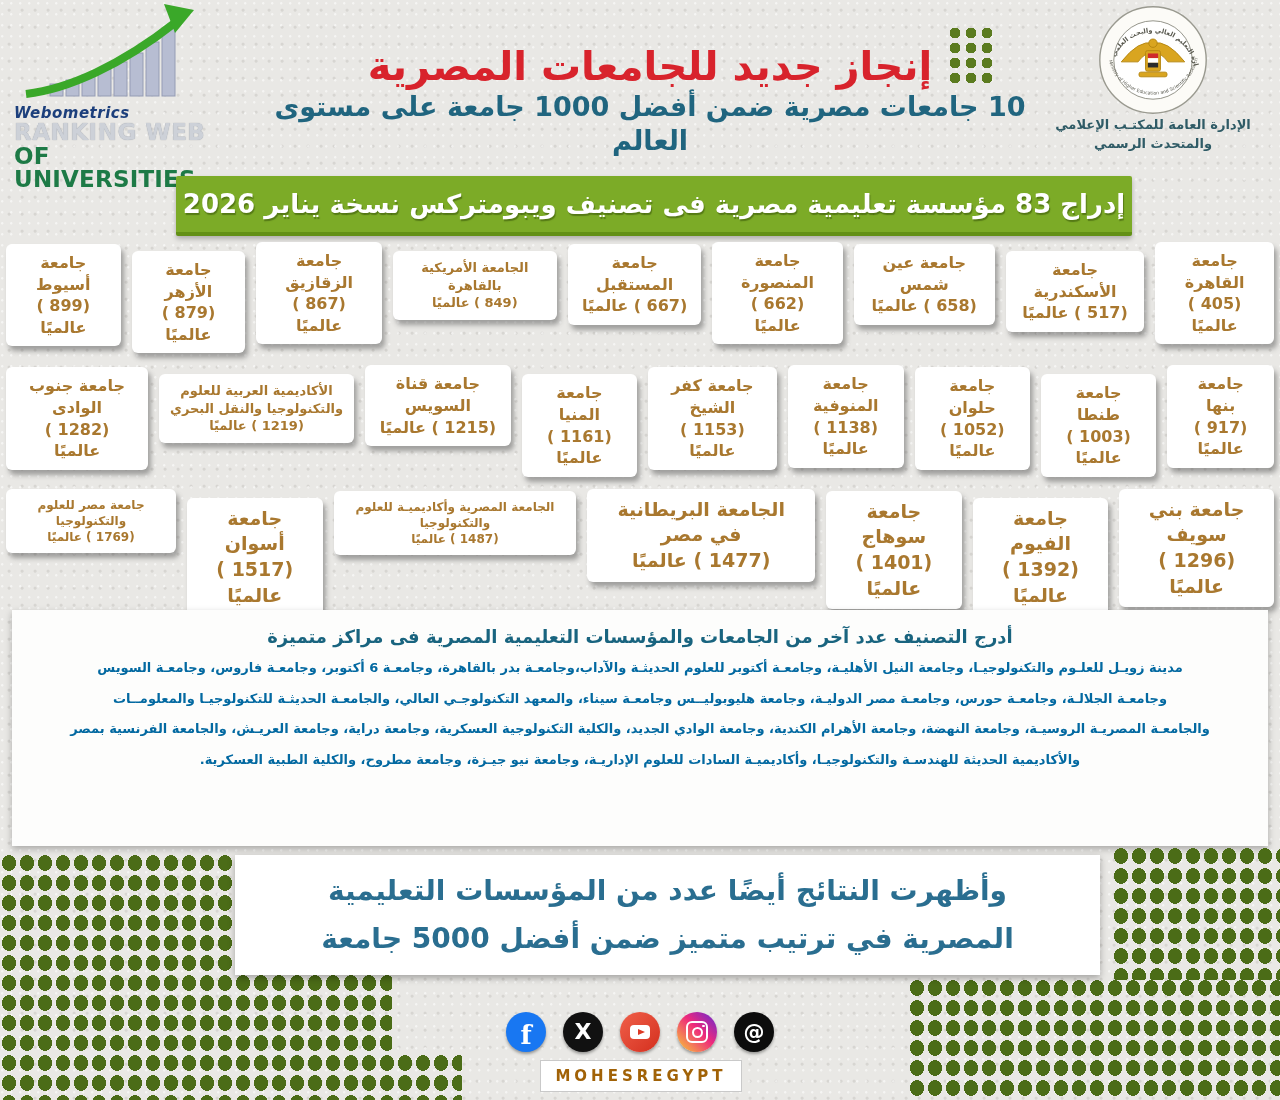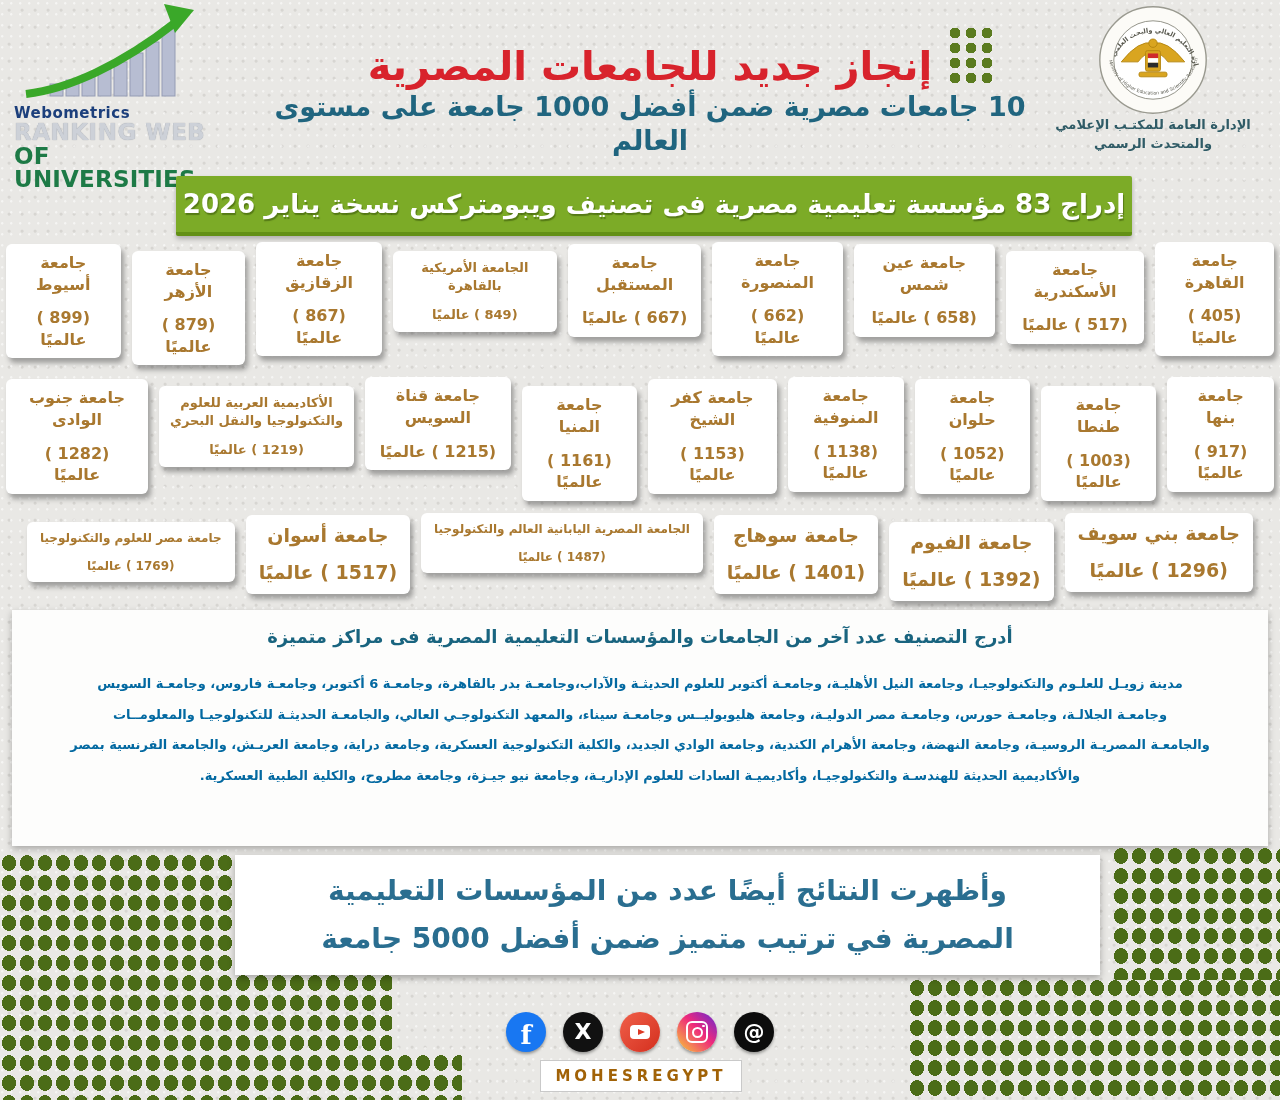--- a/index.html
+++ b/index.html
@@ -8,21 +8,21 @@
     position:relative;width:1280px;height:1100px;overflow:hidden;
     background-color:#e9e8e5;
     background-image:
       radial-gradient(circle at 25% 30%, rgba(255,255,255,.55) .8px, transparent 1.6px),
       radial-gradient(circle at 70% 60%, rgba(150,148,140,.22) 1px, transparent 2px);
     background-size:9px 11px,13px 17px;
   }
   
   .webo-logo{position:absolute;left:8px;top:4px;width:215px;}
   .webo-text{line-height:1.02;margin-left:6px;}
-  .webo-brand{color:#1c3f7c;font-size:15px;font-weight:bold;letter-spacing:.5px;}
+  .webo-brand{color:#1c3f7c;font-size:15px;font-weight:bold;letter-spacing:.5px;font-style:italic;}
   .webo-l1{color:#cdd1d8;font-size:23px;font-weight:bold;letter-spacing:.5px;text-shadow:0 0 1px #8d939d;}
   .webo-l2{color:#1d7a46;font-size:23px;font-weight:bold;letter-spacing:.2px;}
   .page-title{position:absolute;left:350px;top:16px;width:600px;text-align:center;
     color:#d8232c;font-size:40px;font-weight:bold;}
   .page-subtitle{position:absolute;left:240px;top:90px;width:820px;text-align:center;
     color:#20657f;font-size:27px;font-weight:bold;line-height:1.25;direction:rtl;}
   .dots-grid{position:absolute;left:948px;top:26px;width:46px;height:60px;
     background-image:radial-gradient(circle 5.5px at 7px 7px,#5b7b1f 98%,transparent 100%);
     background-size:16px 15px;}
   .ministry{position:absolute;right:12px;top:4px;width:230px;text-align:center;}
@@ -42,26 +42,26 @@
     padding:8px 13px;text-align:center;color:#a9782f;font-weight:bold;direction:rtl;line-height:1.35;}
   .cards-row .card:nth-child(2n){margin-top:7px;}
   .cards-row .card:nth-child(3n+1){margin-top:-2px;}
   .row-1 .card,.row-2 .card{font-size:16px;max-width:150px;}
   .row-1 .card.long{font-size:13px;max-width:165px;}
   .row-2 .card.long{font-size:13px;max-width:175px;padding:8px 10px;}
   .row-3 .card{font-size:19px;max-width:265px;}
   .row-3 .card.long{font-size:12px;max-width:270px;}
   .row-4 .card{font-size:17px;max-width:250px;}
   .row-4 .card.long{font-size:15.5px;max-width:265px;}
-  .u-rank{margin-top:12px;}
+  .u-rank{margin-top:0;}
   
   .summary-box{position:absolute;left:12px;top:610px;width:1256px;height:236px;
     box-sizing:border-box;background:#fdfdfc;box-shadow:0 3px 7px rgba(0,0,0,.28);
     padding:16px 26px 10px;direction:rtl;}
-  .summary-heading{color:#19647f;font-size:18px;font-weight:bold;text-align:center;margin:0 0 22px;}
+  .summary-heading{color:#19647f;font-size:18px;font-weight:bold;text-align:center;margin:0 0 6px;}
   .summary-line{color:#0369a1;font-size:13px;font-weight:bold;margin:0;
     line-height:2.35;text-align:justify;text-align-last:center;}
   
   .dots{position:absolute;
     background-image:radial-gradient(7px 8px at 9px 10px,#4b6c17 98%,transparent 100%);
     background-size:18px 20px;}
   .dots-left-a{left:0;top:853px;width:392px;height:247px;}
   .dots-left-b{left:0;top:1053px;width:462px;height:47px;}
   .dots-right-a{left:1112px;top:846px;width:168px;height:134px;}
   .dots-right-b{left:908px;top:978px;width:372px;height:122px;}
@@ -236,22 +236,26 @@
           <div class="u-rank">(1296 ) عالميًا</div>
         </div>
         <div class="card">
           <div class="u-name">جامعة الفيوم</div>
           <div class="u-rank">(1392 ) عالميًا</div>
         </div>
         <div class="card">
           <div class="u-name">جامعة سوهاج</div>
           <div class="u-rank">(1401 ) عالميًا</div>
         </div>
-        <div class="card long">
-          <div class="u-name">الجامعة المصرية اليابانية العالم والتكنولوجيا</div>
+        <div class="card">
+          <div class="u-name">الجامعة البريطانية في مصر</div>
+          <div class="u-rank">(1477 ) عالميًا</div>
+        </div>
+        <div class="card long">
+          <div class="u-name">الجامعة المصرية وأكاديميـة للعلوم والتكنولوجيا</div>
           <div class="u-rank">(1487 ) عالميًا</div>
         </div>
         <div class="card">
           <div class="u-name">جامعة أسوان</div>
           <div class="u-rank">(1517 ) عالميًا</div>
         </div>
         <div class="card long">
           <div class="u-name">جامعة مصر للعلوم والتكنولوجيا</div>
           <div class="u-rank">(1769 ) عالميًا</div>
         </div>

